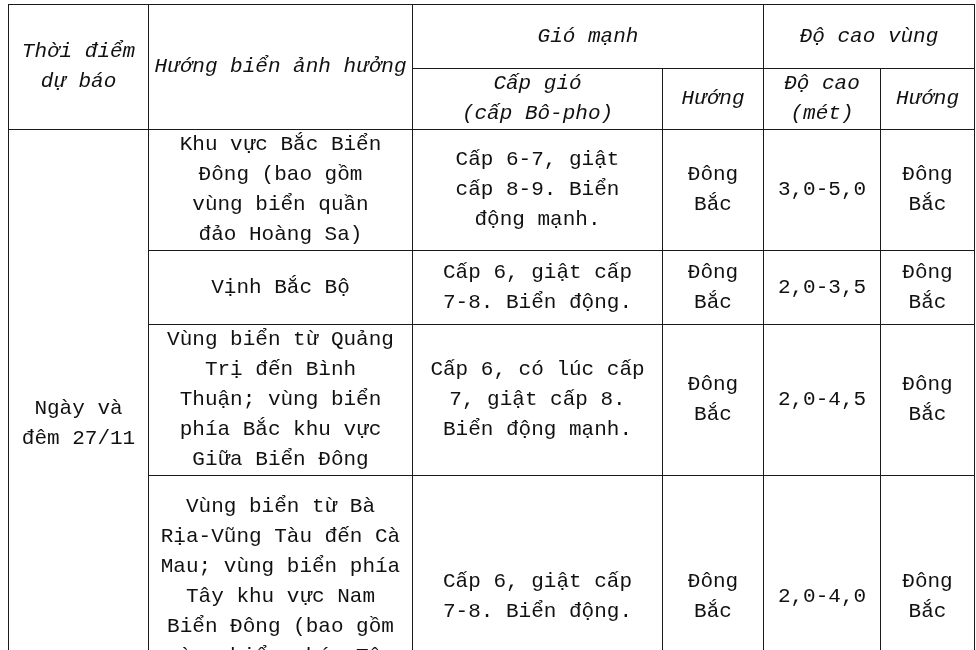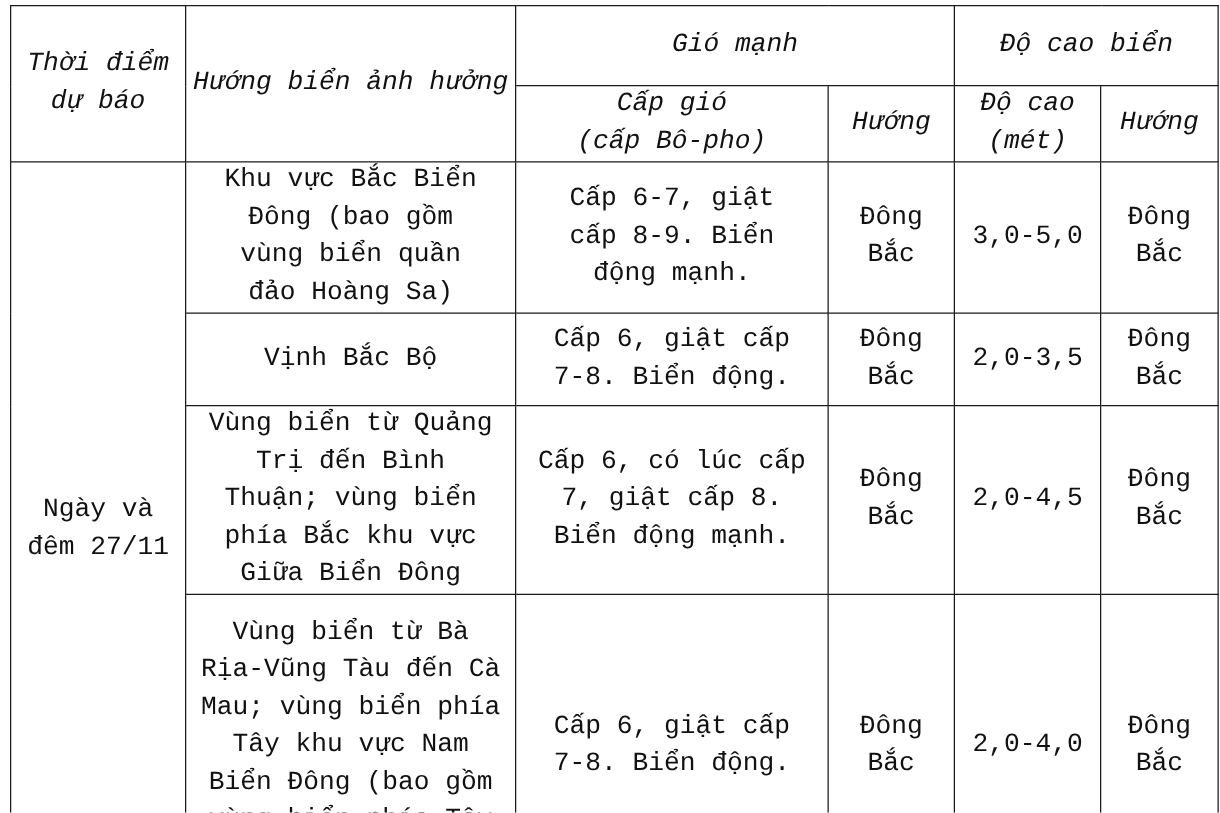--- a/index.html
+++ b/index.html
@@ -34,21 +34,21 @@
     <col style="width:250px">
     <col style="width:101px">
     <col style="width:117px">
     <col style="width:94px">
   </colgroup>
   <tbody>
       <tr style="height:64px">
     <th rowspan="2"><span>Thời điểm dự báo</span></th>
     <th rowspan="2"><span>Hướng biển ảnh hưởng</span></th>
     <th colspan="2" class="top">Gió mạnh</th>
-    <th colspan="2" class="top">Độ cao biển</th>
+    <th colspan="2" class="top">Độ cao vùng</th>
   </tr>
   <tr style="height:53px">
     <th>
       <div>Cấp gió</div>
       <div>(cấp Bô-pho)</div>
     </th>
     <th>Hướng</th>
     <th>
       <div>Độ cao</div>
       <div>(mét)</div>

